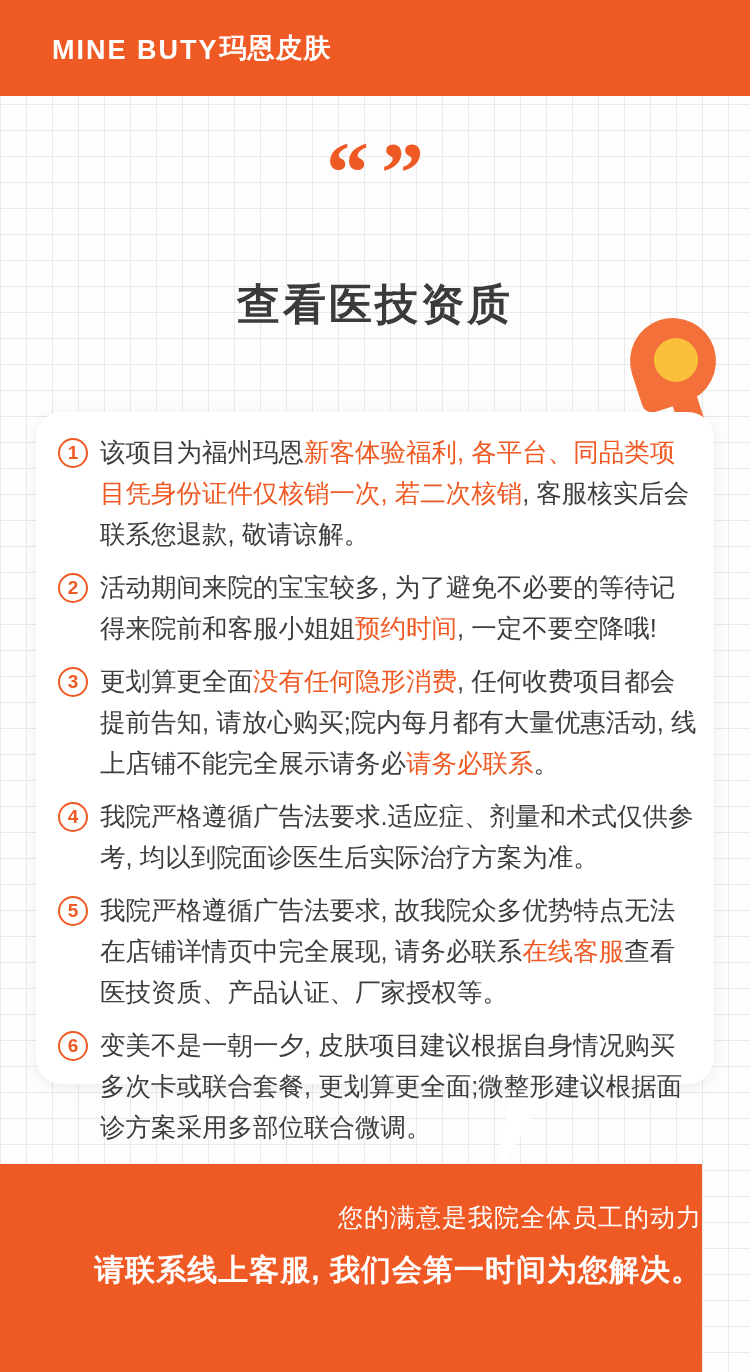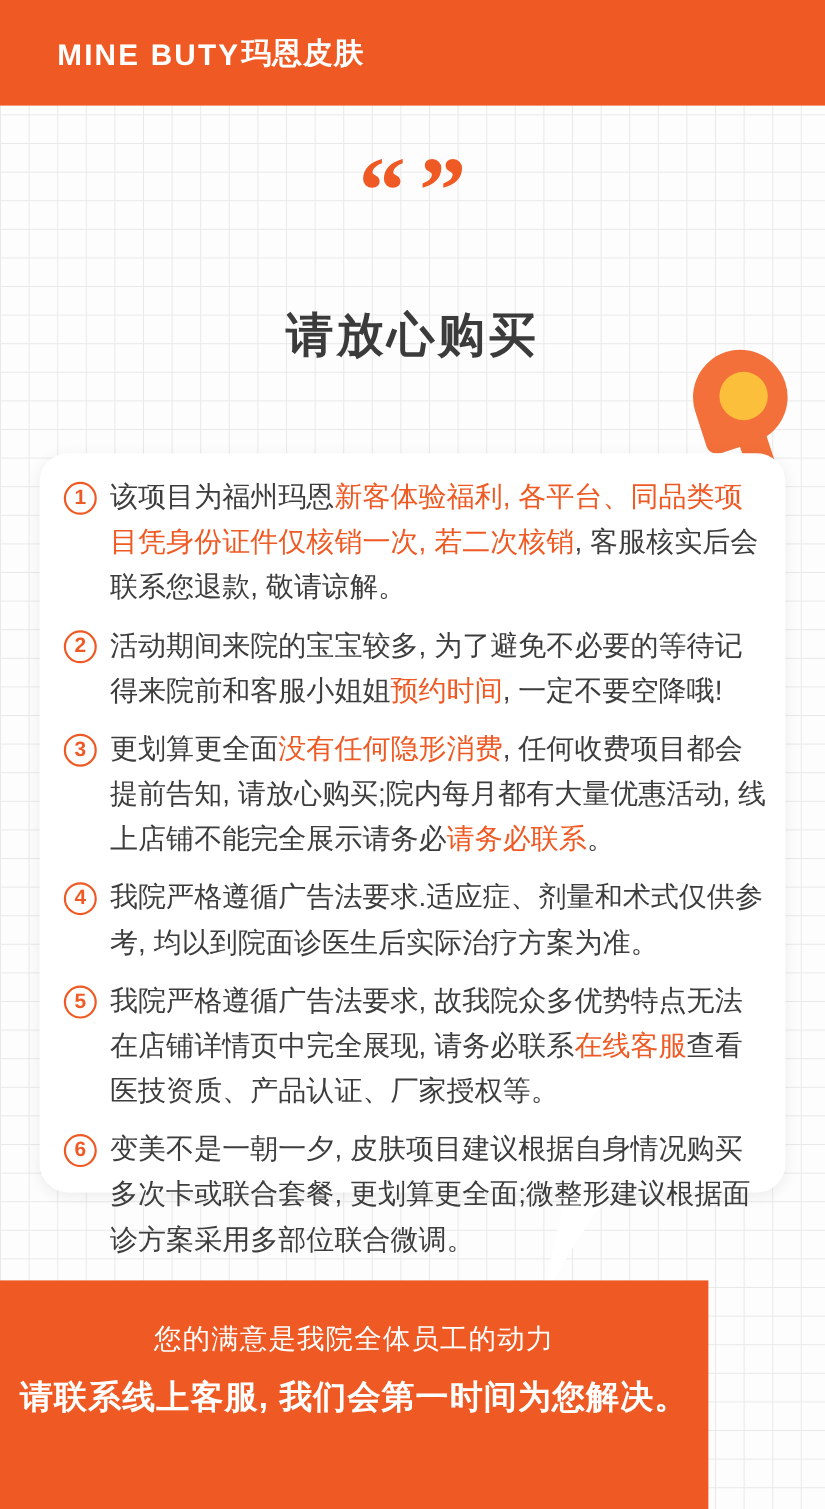--- a/index.html
+++ b/index.html
@@ -192,24 +192,24 @@
     font-size: 25.5px;
     line-height: 41px;
     letter-spacing: 0px;
   }
   .hl { color: #ef5a24; }
 
   
   .footer {
     position: absolute;
     left: 0; top: 1164px;
-    width: 644px; height: 208px;
+    width: 702px; height: 208px;
     background: #ef5a24;
     color: #ffffff;
-    text-align: center;
+    text-align: right;
     padding-top: 32px;
   }
   .f-line1, .f-line2 {
     font-size: 25px;
     line-height: 42px;
     letter-spacing: 1px;
   }
   .f-line3 {
     font-size: 30px;
     font-weight: bold;
@@ -228,21 +228,21 @@
     <span class="brand-en">MINE BUTY</span>
     <span class="brand-cn">玛恩皮肤</span>
   </div>
 </div>
 
 <div class="hero">
   <div class="title-row">
     <span class="quote left">“</span>
     <span class="quote right">”</span>
   </div>
-  <div class="sub-title">请放心购买</div>
+  <div class="sub-title">查看医技资质</div>
 </div>
 
 <div class="megaphone">
   <div class="mega-cone"></div>
   <div class="mega-handle"></div>
   <div class="mega-inner"></div>
 </div>
 
 <div class="pill-wrap">
   <div class="pill">各位宝宝下单前请务必看一下哦!</div>

